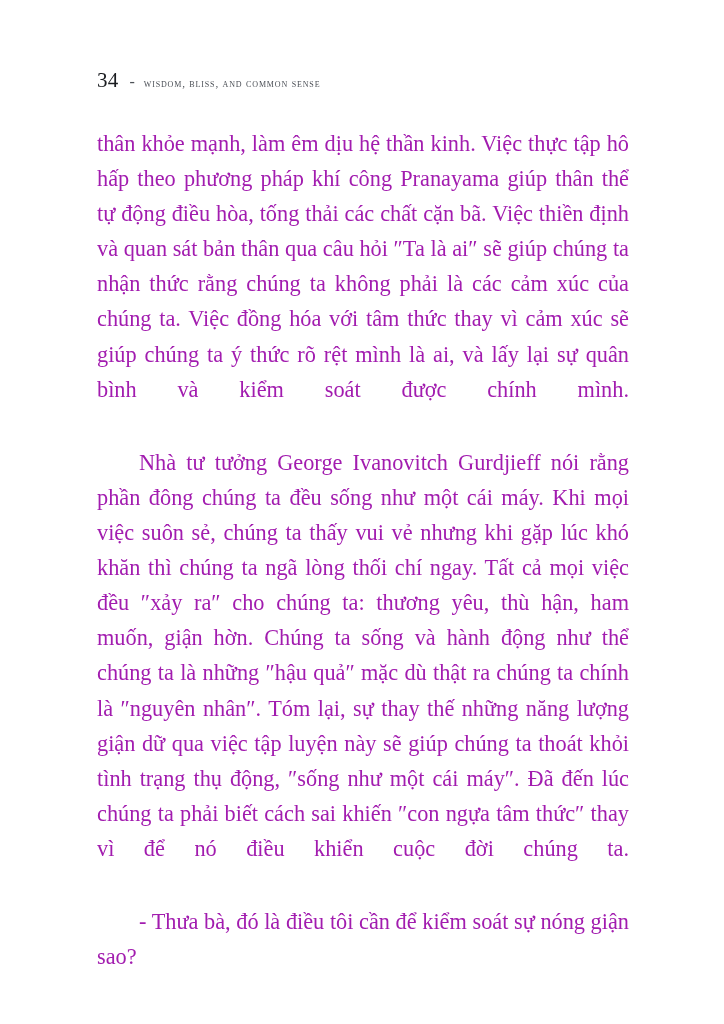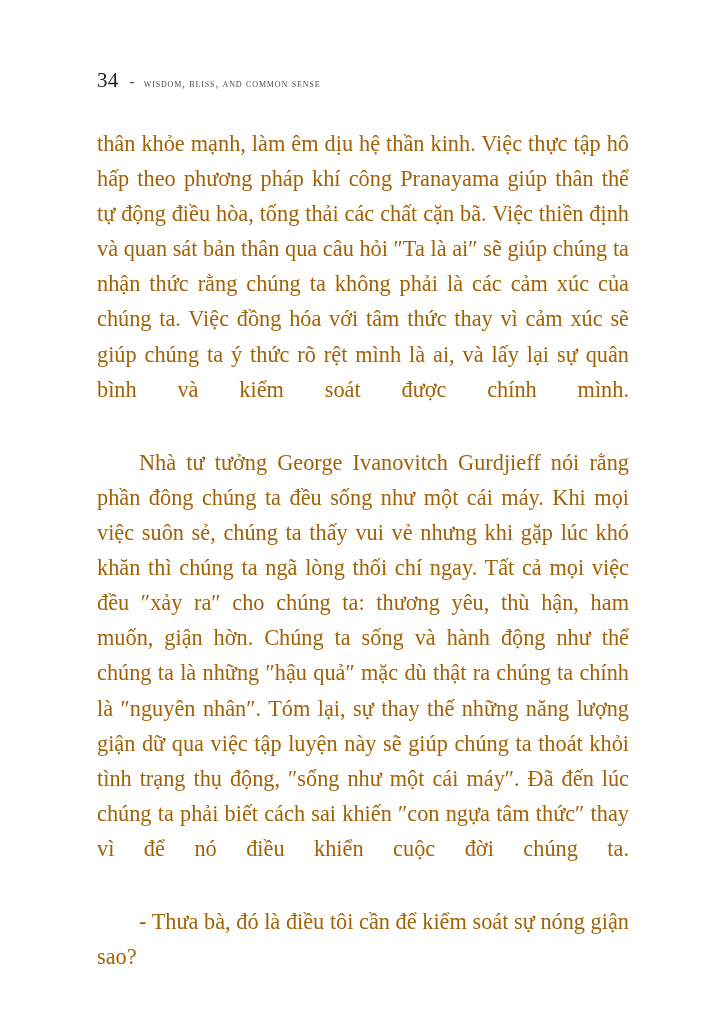--- a/index.html
+++ b/index.html
@@ -63,21 +63,21 @@
     width: 532px;
   }
 
   .para {
     margin: 0;
     font-size: 22.3px;
     line-height: 35.1px;
     text-align: justify;
     text-justify: inter-word;
     hyphens: none;
-    color: #a16207;
+    color: #a21caf;
   }
 
   .para.indent {
     text-indent: 42px;
   }
 
   .para + .para {
     margin-top: 3px;
   }
 

